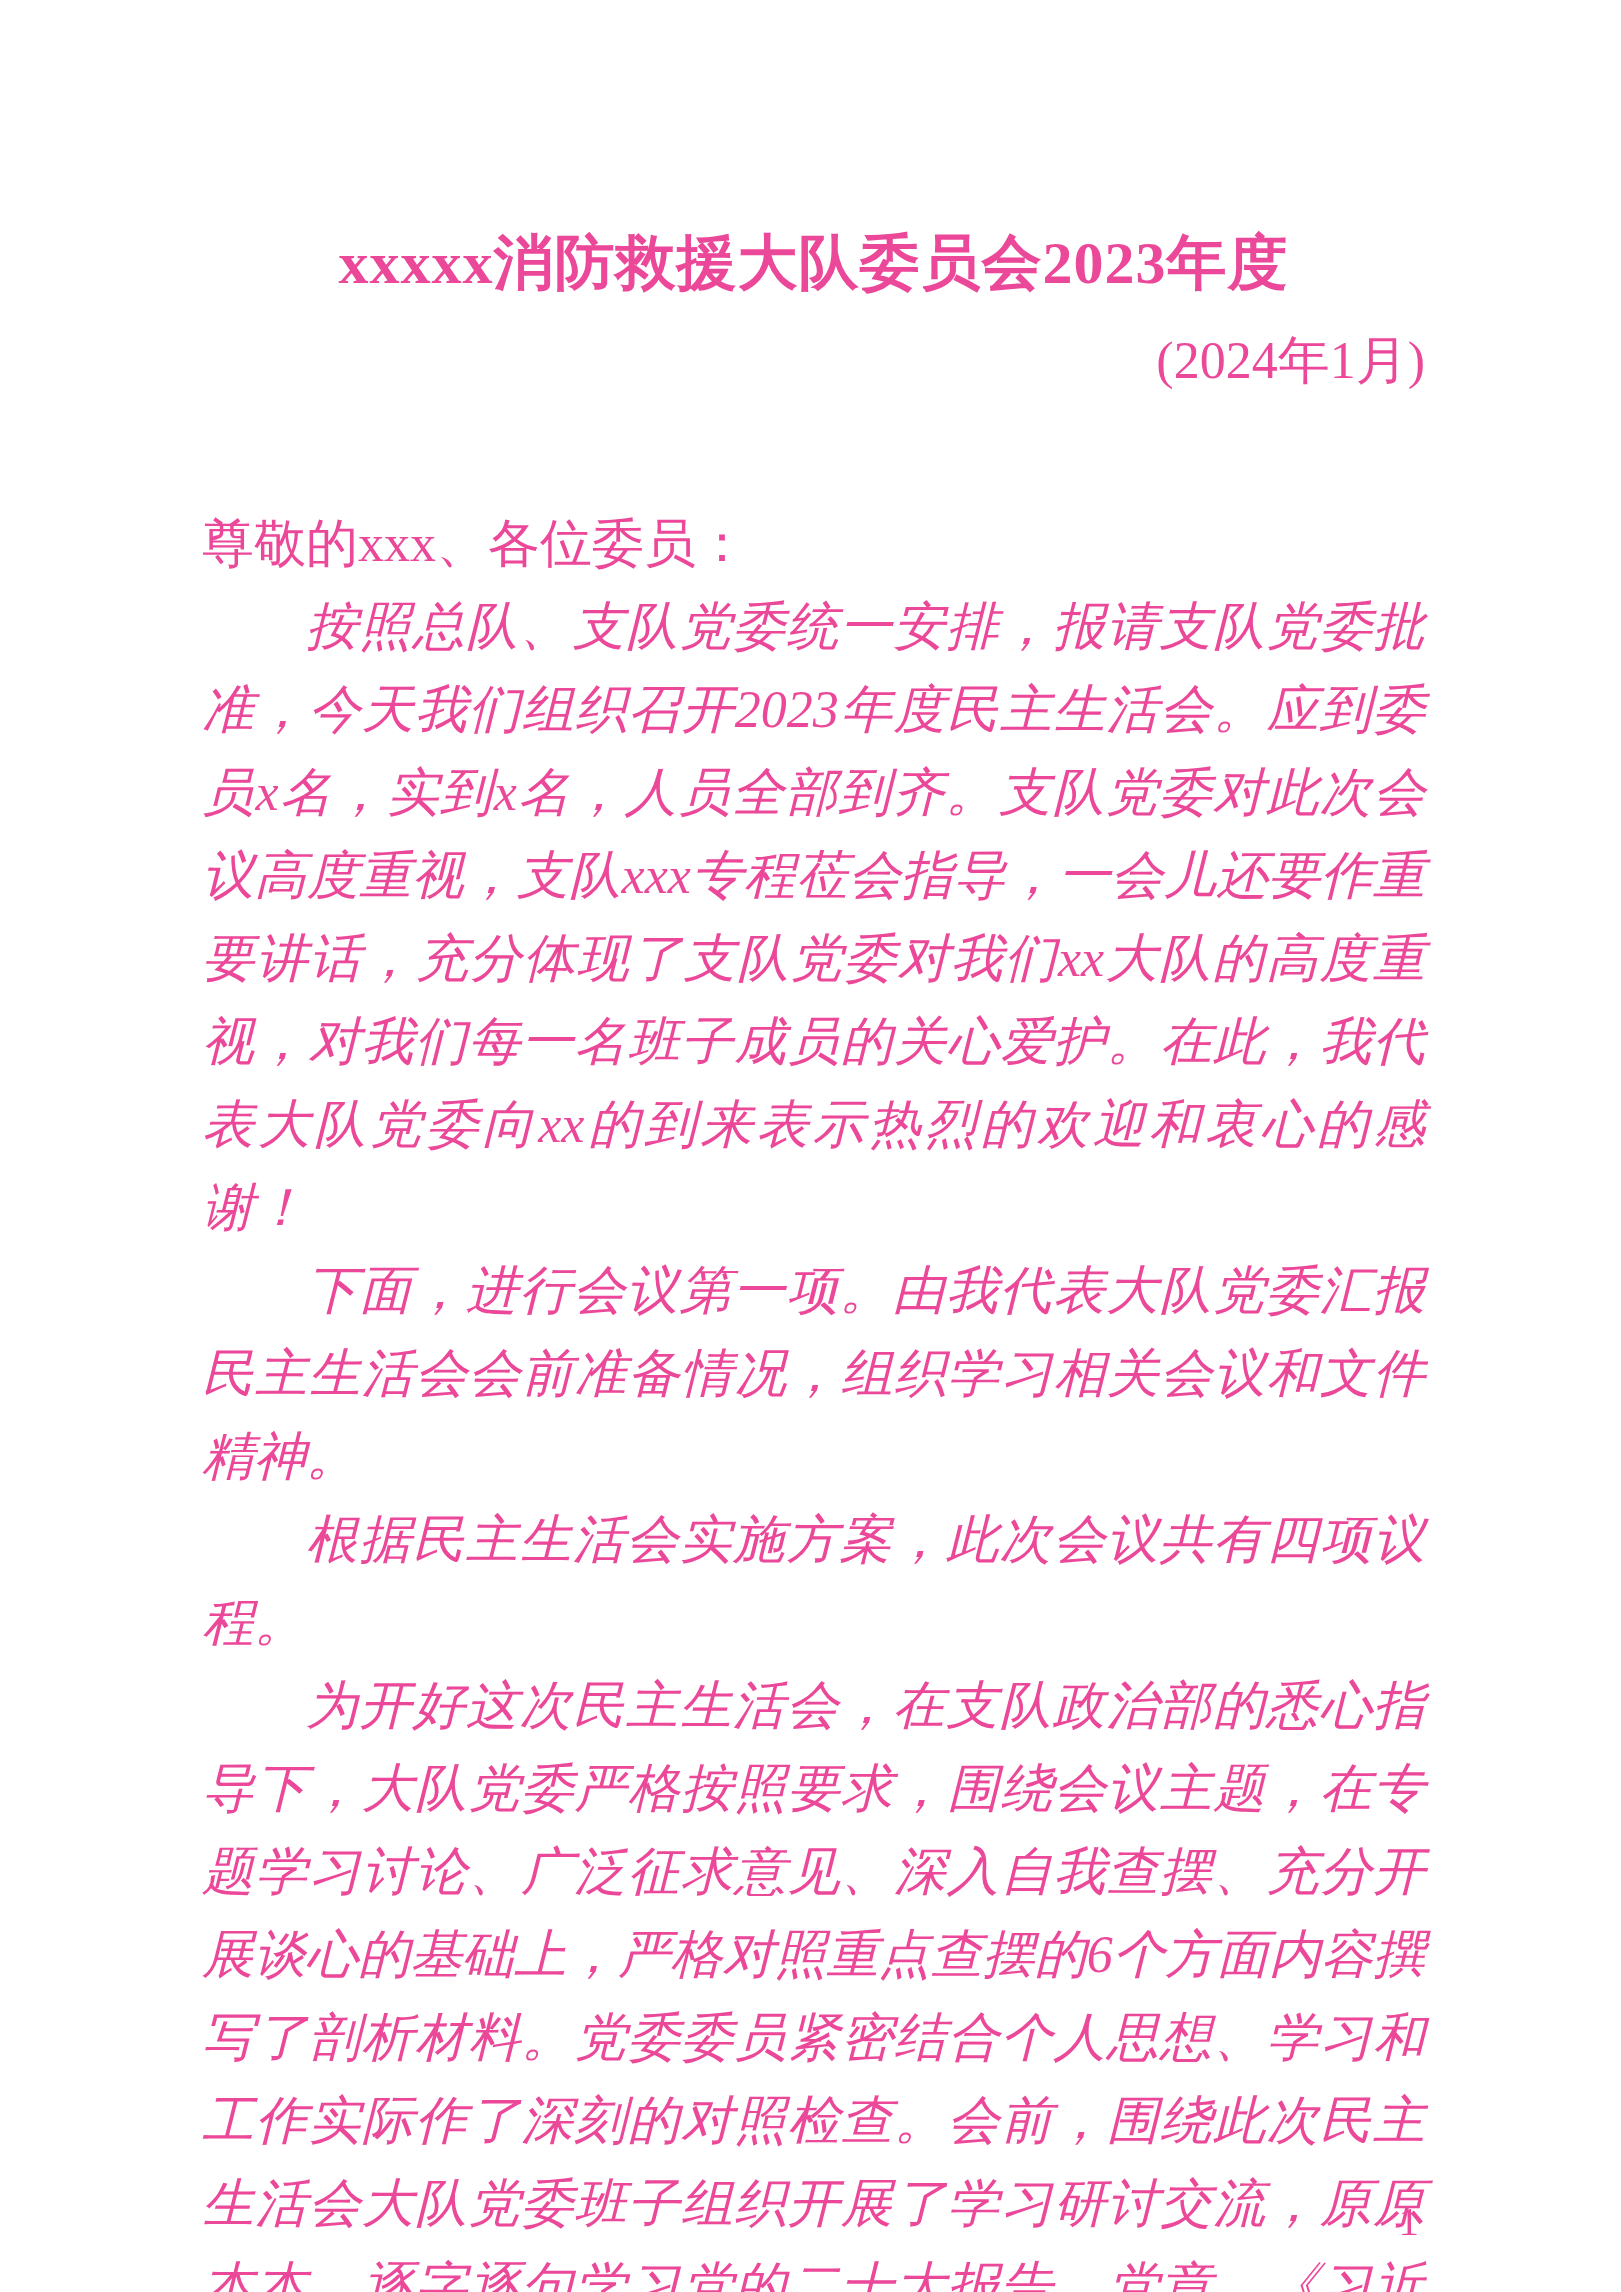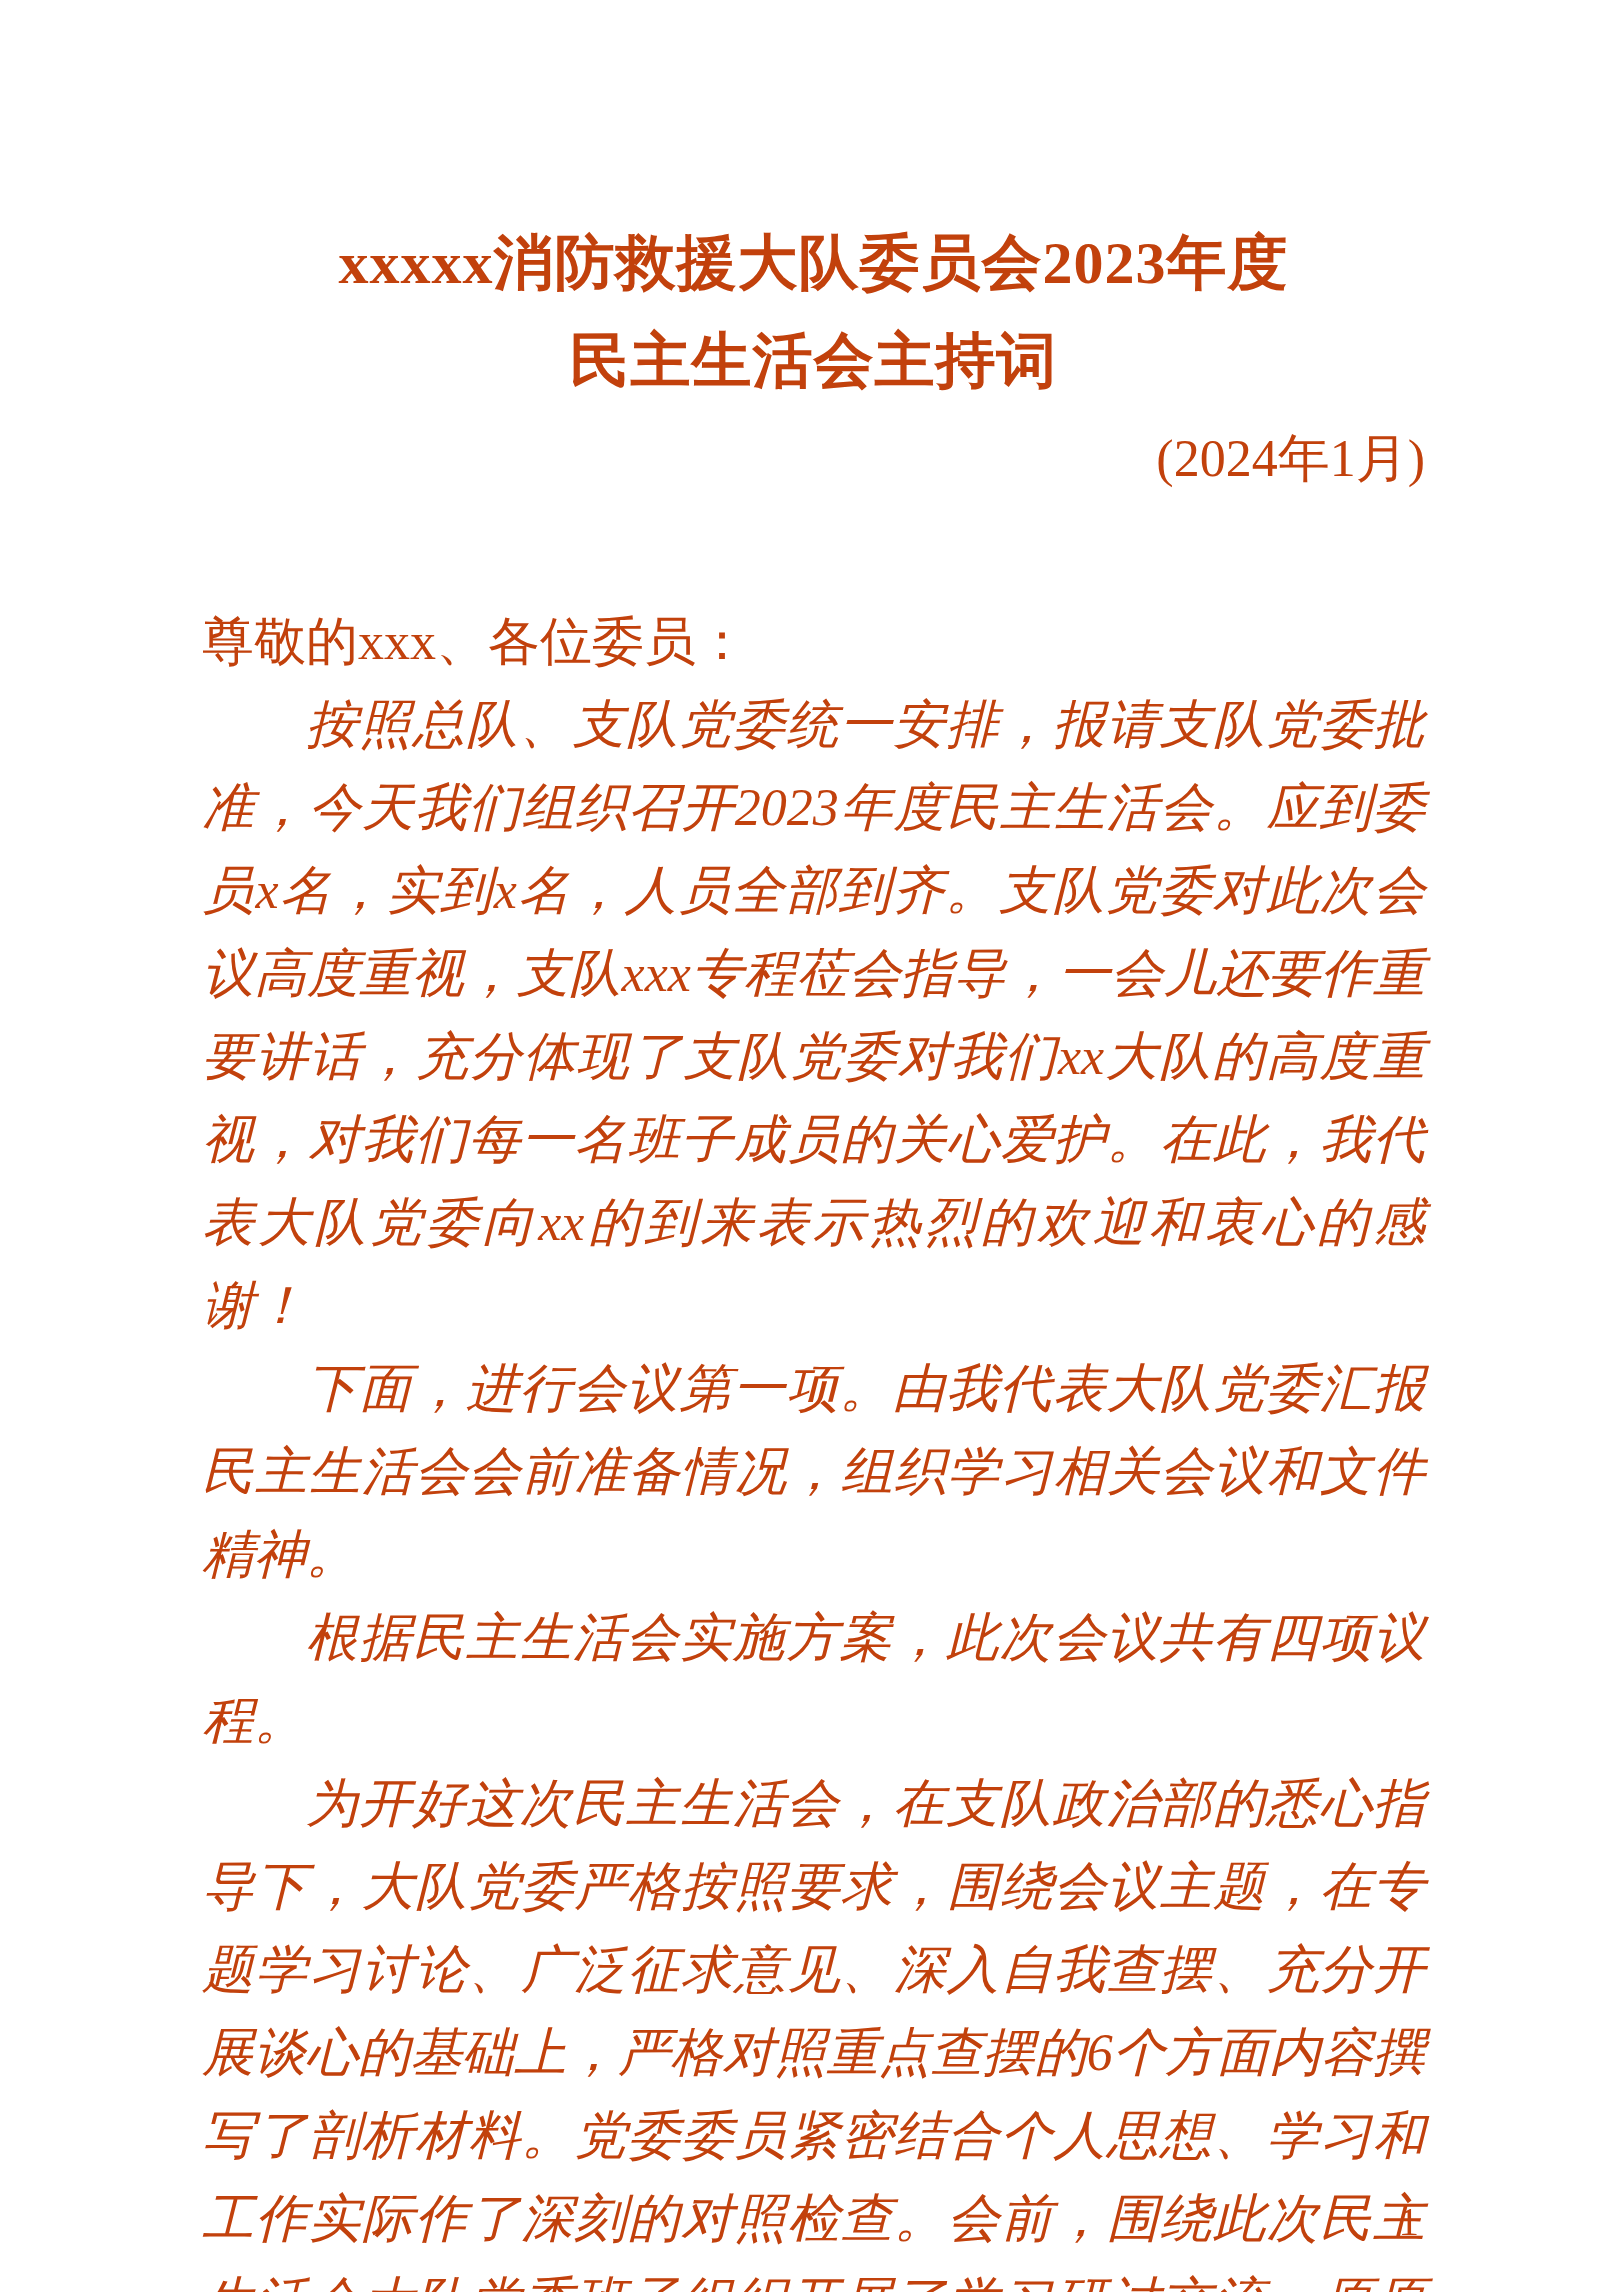--- a/index.html
+++ b/index.html
@@ -6,21 +6,21 @@
     margin: 0;
     padding: 0;
     background: #ffffff;
   }
   .page {
     position: relative;
     width: 1621px;
     height: 2293px;
     box-sizing: border-box;
     background: #ffffff;
-    color: #c2410c;
+    color: #ec4899;
     font-family: "Liberation Serif", "DejaVu Serif", serif;
     padding: 214px 196px 0 202px;
     overflow: hidden;
   }
   .doc-title {
     margin: 0;
     font-size: 60px;
     line-height: 98px;
     font-weight: 700;
     text-align: center;
@@ -59,21 +59,20 @@
     line-height: 41px;
   }
 </style>
 </head>
 <body>
 
 <div class="page">
 
   <h1 class="doc-title">
     <span class="title-line">xxxxx消防救援大队委员会2023年度</span>
-    <span class="title-line">民主生活会主持词</span>
   </h1>
 
   <div class="doc-date">(2024年1月)</div>
 
   <div class="doc-body">
     <p class="salutation">尊敬的xxx、各位委员：</p>
     <p class="para">按照总队、支队党委统一安排，报请支队党委批准，今天我们组织召开2023年度民主生活会。应到委员x名，实到x名，人员全部到齐。支队党委对此次会议高度重视，支队xxx专程莅会指导，一会儿还要作重要讲话，充分体现了支队党委对我们xx大队的高度重视，对我们每一名班子成员的关心爱护。在此，我代表大队党委向xx的到来表示热烈的欢迎和衷心的感谢！</p>
     <p class="para">下面，进行会议第一项。由我代表大队党委汇报民主生活会会前准备情况，组织学习相关会议和文件精神。</p>
     <p class="para">根据民主生活会实施方案，此次会议共有四项议程。</p>
     <p class="para">为开好这次民主生活会，在支队政治部的悉心指导下，大队党委严格按照要求，围绕会议主题，在专题学习讨论、广泛征求意见、深入自我查摆、充分开展谈心的基础上，严格对照重点查摆的6个方面内容撰写了剖析材料。党委委员紧密结合个人思想、学习和工作实际作了深刻的对照检查。会前，围绕此次民主生活会大队党委班子组织开展了学习研讨交流，原原本本、逐字逐句学习党的二十大报告、党章、《习近平新时代中国特色社会主义思想专题摘编》及主题教育相关文件、会议精神，通过学习，切实打牢开好专题民主</p>

